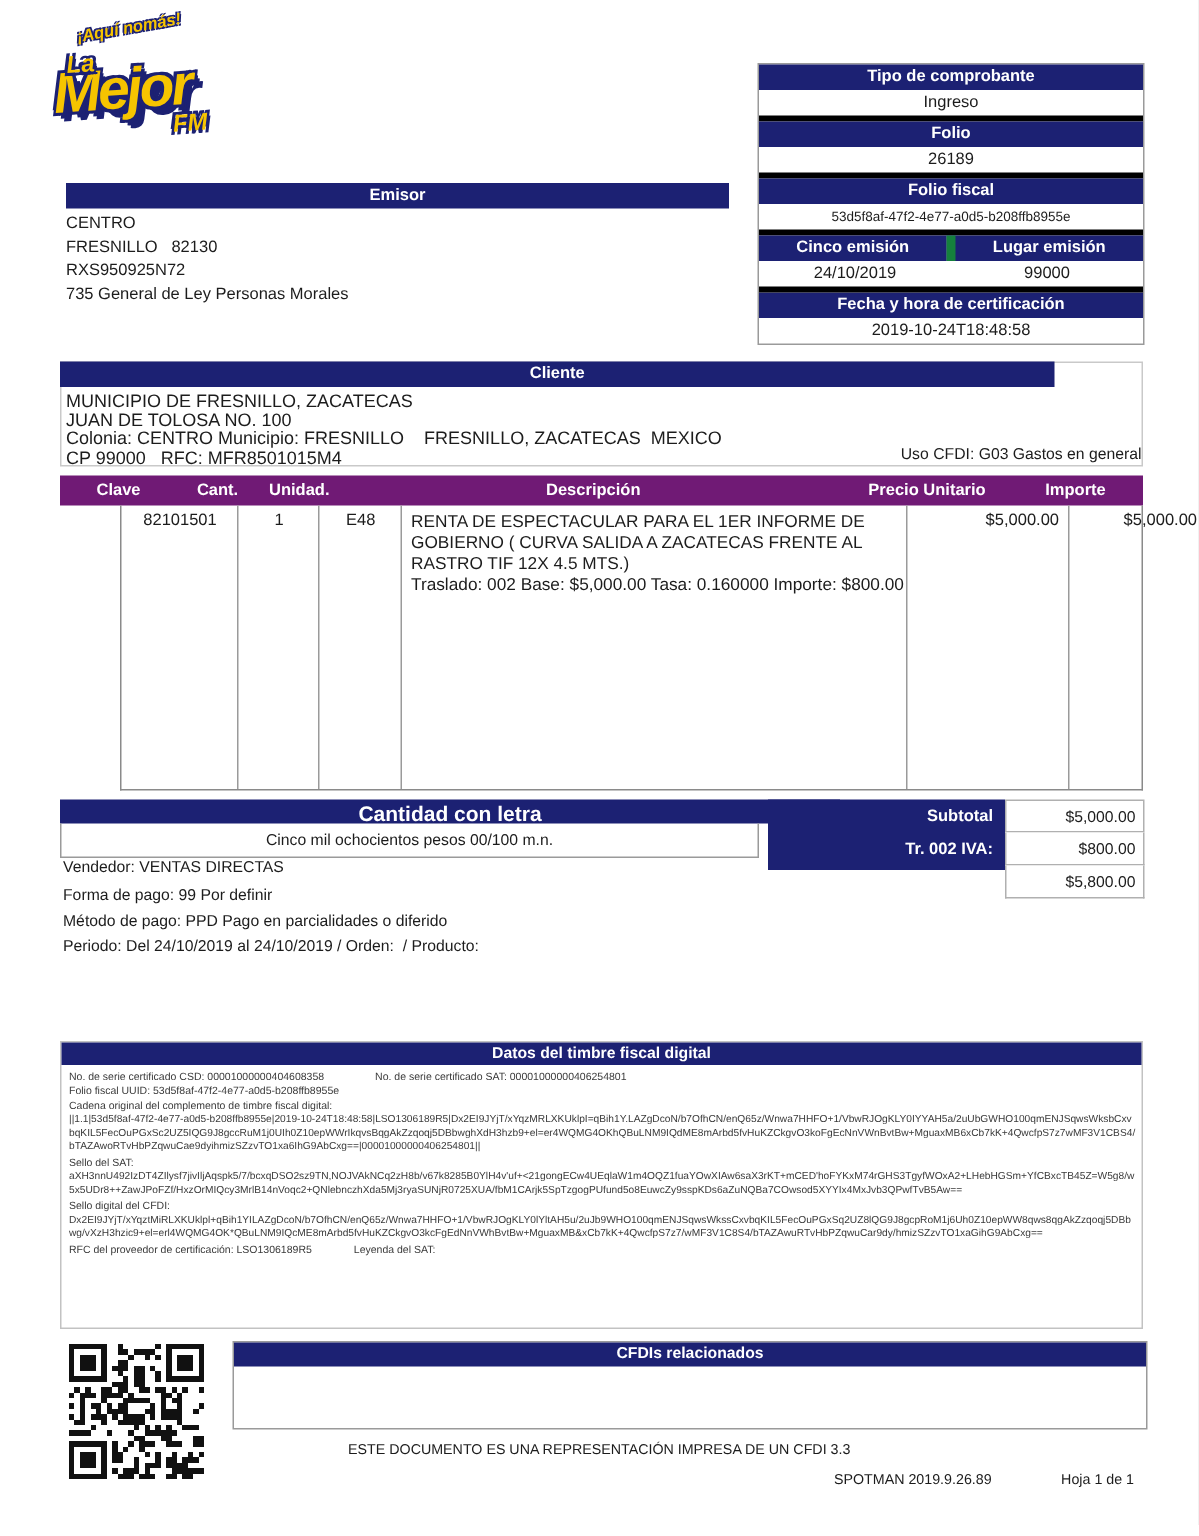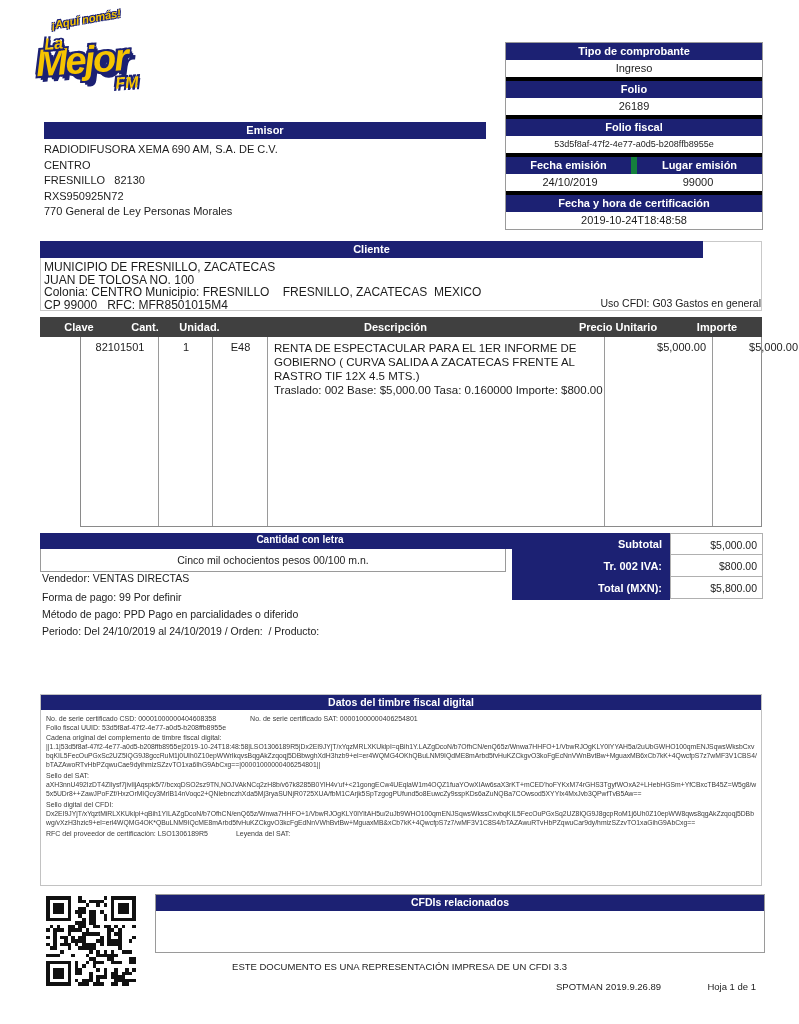--- a/index.html
+++ b/index.html
@@ -48,35 +48,35 @@
   
   .emisor-bar { left:44px; top:122px; width:442px; height:17px; font-size:11px; padding-top:2px; }
   .emisor-lines { left:44px; top:142px; width:460px; font-size:11px; line-height:15.5px; }
   .cliente-box { left:40px; top:241px; width:722px; height:70px; border:1px solid #c9c9c9; }
   .cliente-bar { left:40px; top:241px; width:663px; height:17px; font-size:11px; padding-top:2px; }
   .cliente-lines { left:44px; top:261px; width:560px; font-size:12px; line-height:12.5px; }
   .uso-cfdi { top:297px; right:38px; font-size:10.5px; }
 
   
   .tbl { left:40px; top:317px; width:722px; }
-  .tbl-head { display:flex; height:20px; background:#404040; color:#fff; font-weight:bold; font-size:11px; }
+  .tbl-head { display:flex; height:20px; background:#701a75; color:#fff; font-weight:bold; font-size:11px; }
   .tbl-head > div { display:flex; align-items:center; justify-content:center; }
   .tbl-body { position:relative; height:190px; border:1px solid #8a8a8a; border-top:none;margin-left:40px; }
   .vline { position:absolute; top:0; bottom:0; width:1px; background:#9a9a9a; }
   .c1{width:78px;} .c2{width:54px;} .c3{width:55px;} .c4{width:337px;} .c5{width:108px;} .c6{width:90px;}
   .cell { position:absolute; top:4px; font-size:11px; }
   .cell.num { text-align:right; }
   .desc { font-size:11.5px; line-height:14px; width:330px; }
 
   
-  .cletra-bar { left:40px; top:533px; width:520px; height:16px; font-size:10px; padding-top:1px; }
+  .cletra-bar { left:40px; top:533px; width:520px; height:16px; font-size:14px; padding-top:1px; }
   .cletra-val { left:40px; top:549px; width:466px; height:23px; border:1px solid #9a9a9a; border-top:none;
                 font-size:10.5px; text-align:center; padding-top:5px; }
   .payline { left:42px; font-size:10.5px; }
-  .totals-labels { left:512px; top:533px; width:158px; height:67px; background:#1c2173; }
+  .totals-labels { left:512px; top:533px; width:158px; height:47px; background:#1c2173; }
   .totals-labels div { height:22px; color:#fff; font-weight:bold; font-size:11px; text-align:right;
                        padding:5px 8px 0 0; }
   .totals-vals { left:670px; top:533px; width:93px; }
   .totals-vals div { height:22px; border:1px solid #b0b0b0; border-top:none; font-size:10.5px;
                      text-align:right; padding:5px 5px 0 0; background:#fff; }
   .totals-vals div:first-child { border-top:1px solid #b0b0b0; }
 
   
   .timbre-box { left:40px; top:694px; width:722px; height:192px; border:1px solid #c2c2c2; }
   .timbre-bar { height:15px; font-size:10.5px; padding-top:1px; }
@@ -106,38 +106,37 @@
   </div>
 
   <div class="abs rpanel">
     <div class="bar rbar">Tipo de comprobante</div>
     <div class="rval">Ingreso</div>
     <div class="bar rbar">Folio</div>
     <div class="rval">26189</div>
     <div class="bar rbar">Folio fiscal</div>
     <div class="rval small">53d5f8af-47f2-4e77-a0d5-b208ffb8955e</div>
     <div class="two">
-      <div class="bar rbar">Fecha emisión</div>
+      <div class="bar rbar">Cinco emisión</div>
       <div class="bar rbar">Lugar emisión</div>
     </div>
     <div class="two">
       <div class="rval">24/10/2019</div>
       <div class="rval">99000</div>
     </div>
     <div class="bar rbar">Fecha y hora de certificación</div>
     <div class="rval" style="border-bottom:none">2019-10-24T18:48:58</div>
   </div>
 
   <div class="abs bar emisor-bar">Emisor</div>
   <div class="abs emisor-lines">
-    <div class="pre">RADIODIFUSORA XEMA 690 AM, S.A. DE C.V.</div>
     <div class="pre">CENTRO</div>
     <div class="pre">FRESNILLO   82130</div>
     <div class="pre">RXS950925N72</div>
-    <div class="pre">770 General de Ley Personas Morales</div>
+    <div class="pre">735 General de Ley Personas Morales</div>
   </div>
 
   <div class="abs cliente-box"></div>
   <div class="abs bar cliente-bar">Cliente</div>
   <div class="abs cliente-lines">
     <div class="pre">MUNICIPIO DE FRESNILLO, ZACATECAS</div>
     <div class="pre">JUAN DE TOLOSA NO. 100</div>
     <div class="pre">Colonia: CENTRO Municipio: FRESNILLO    FRESNILLO, ZACATECAS  MEXICO</div>
     <div class="pre">CP 99000   RFC: MFR8501015M4</div>
   </div>

